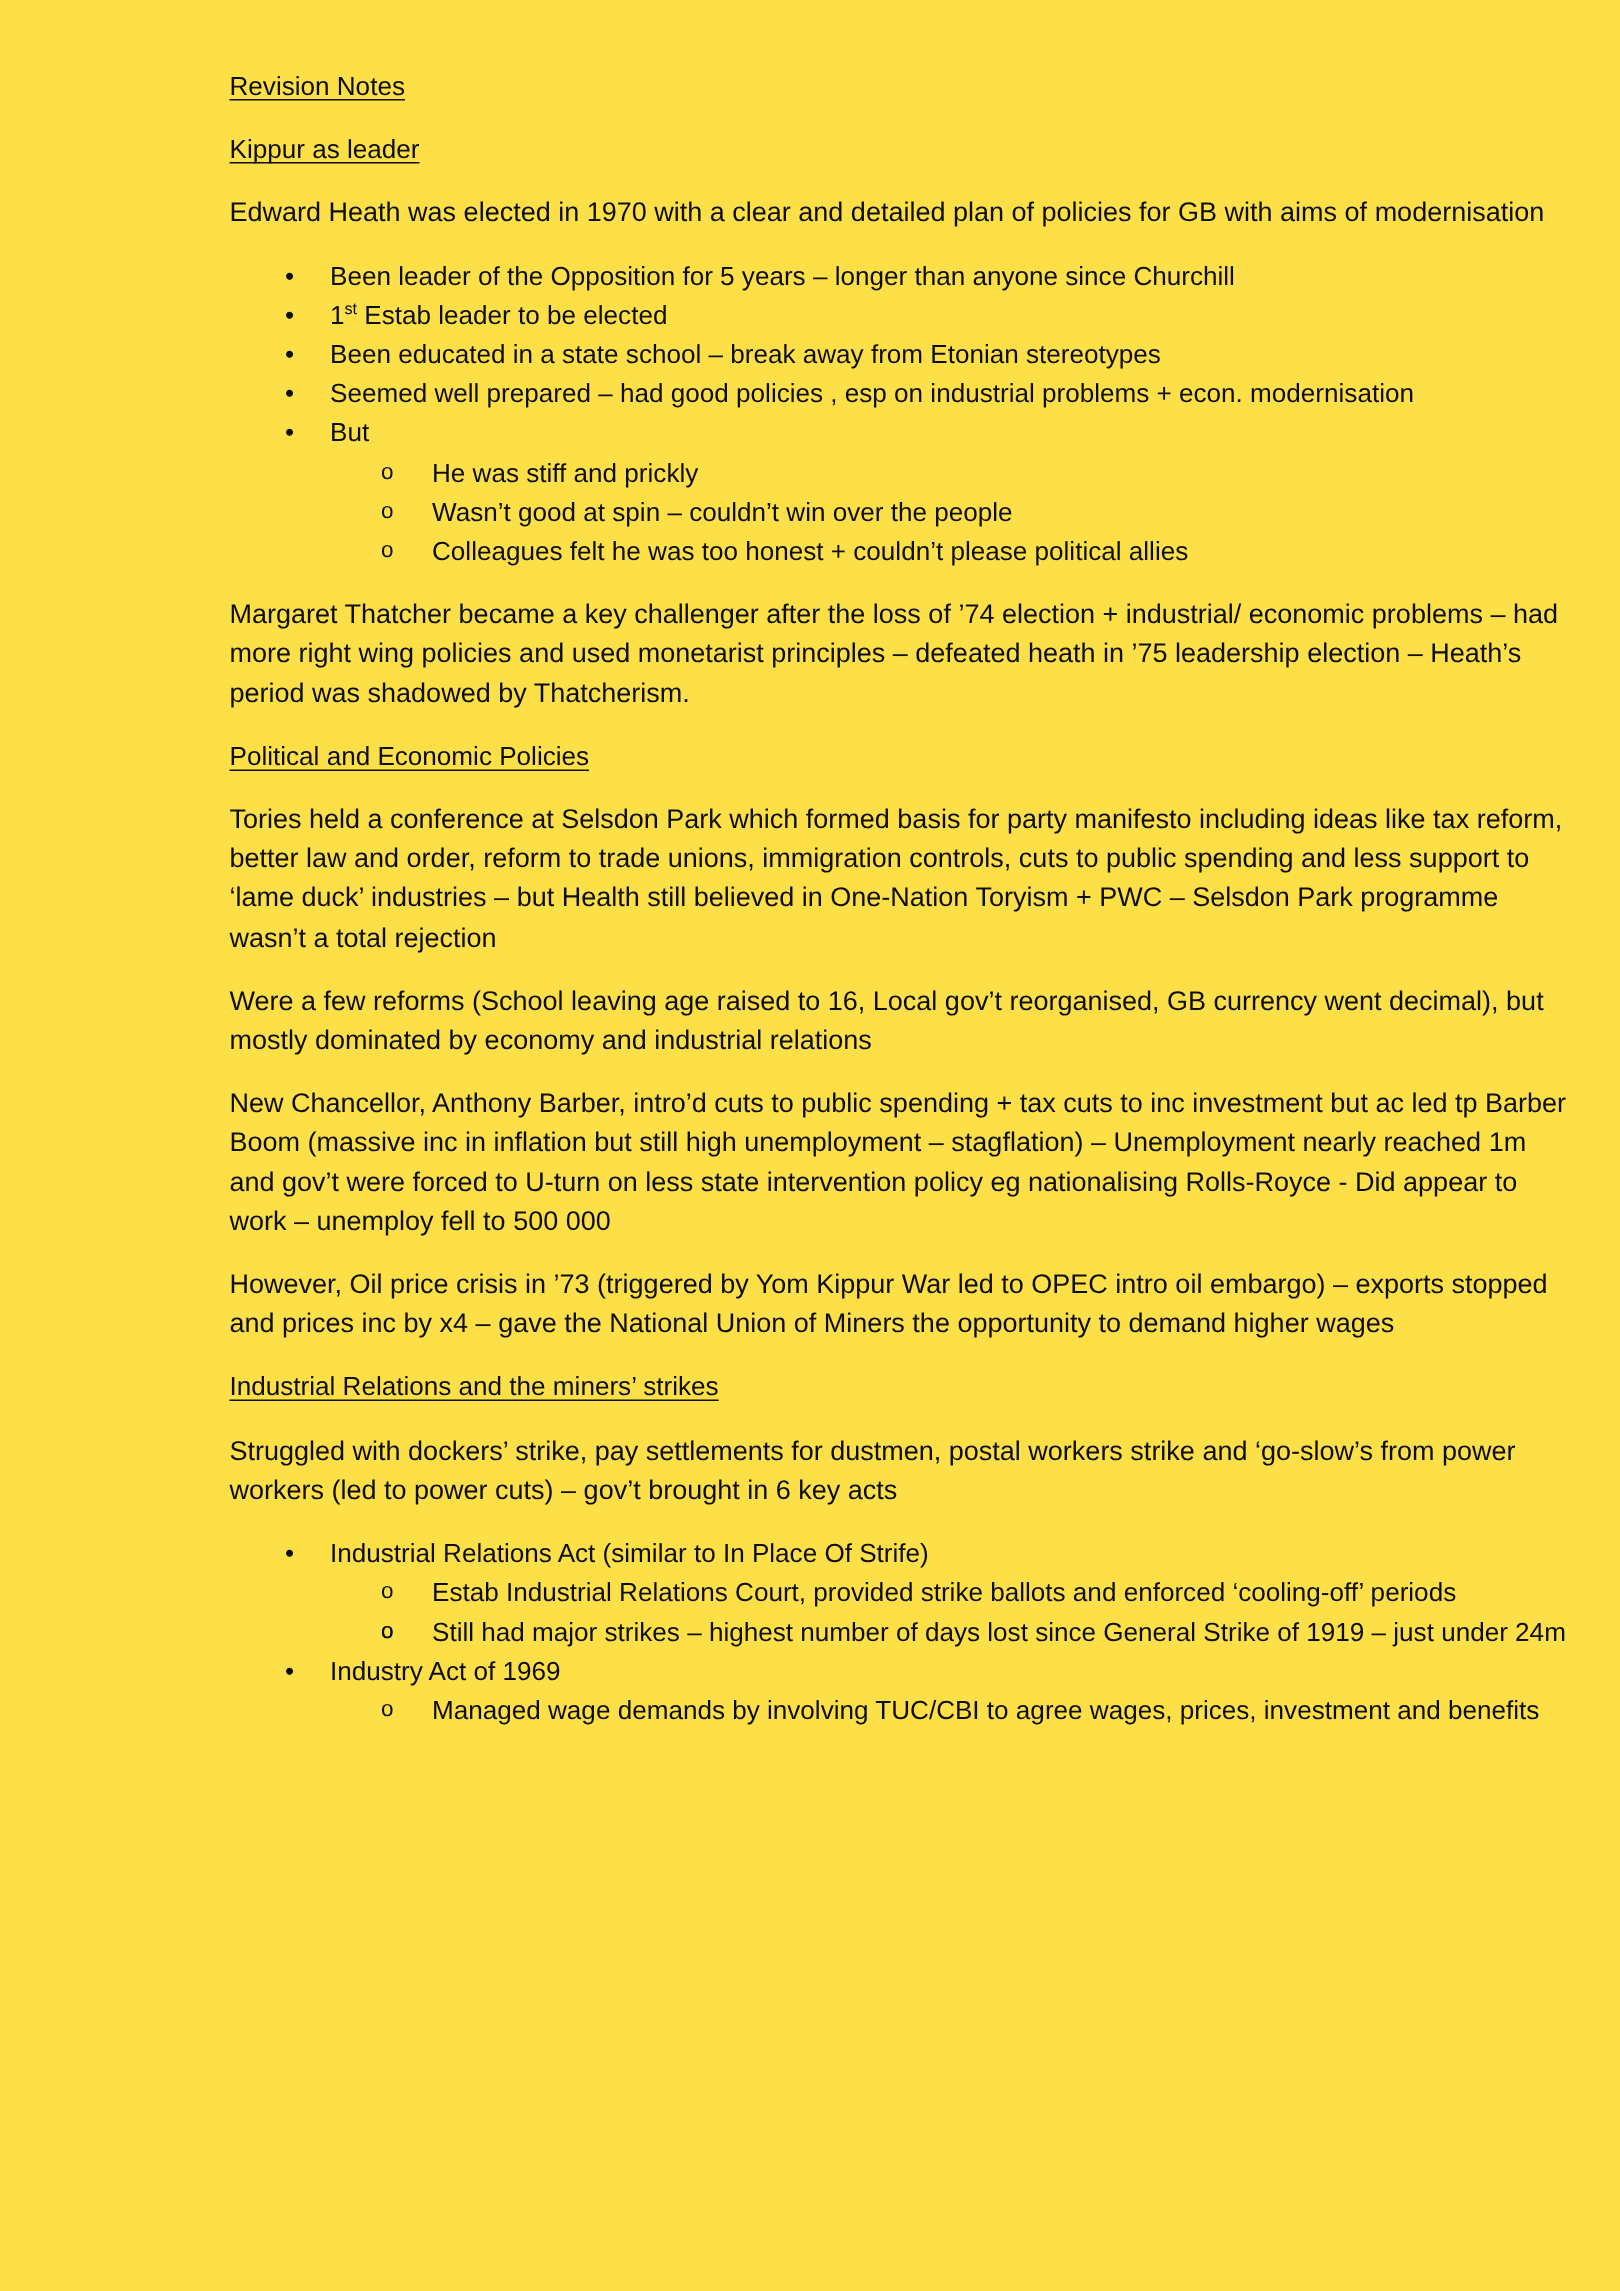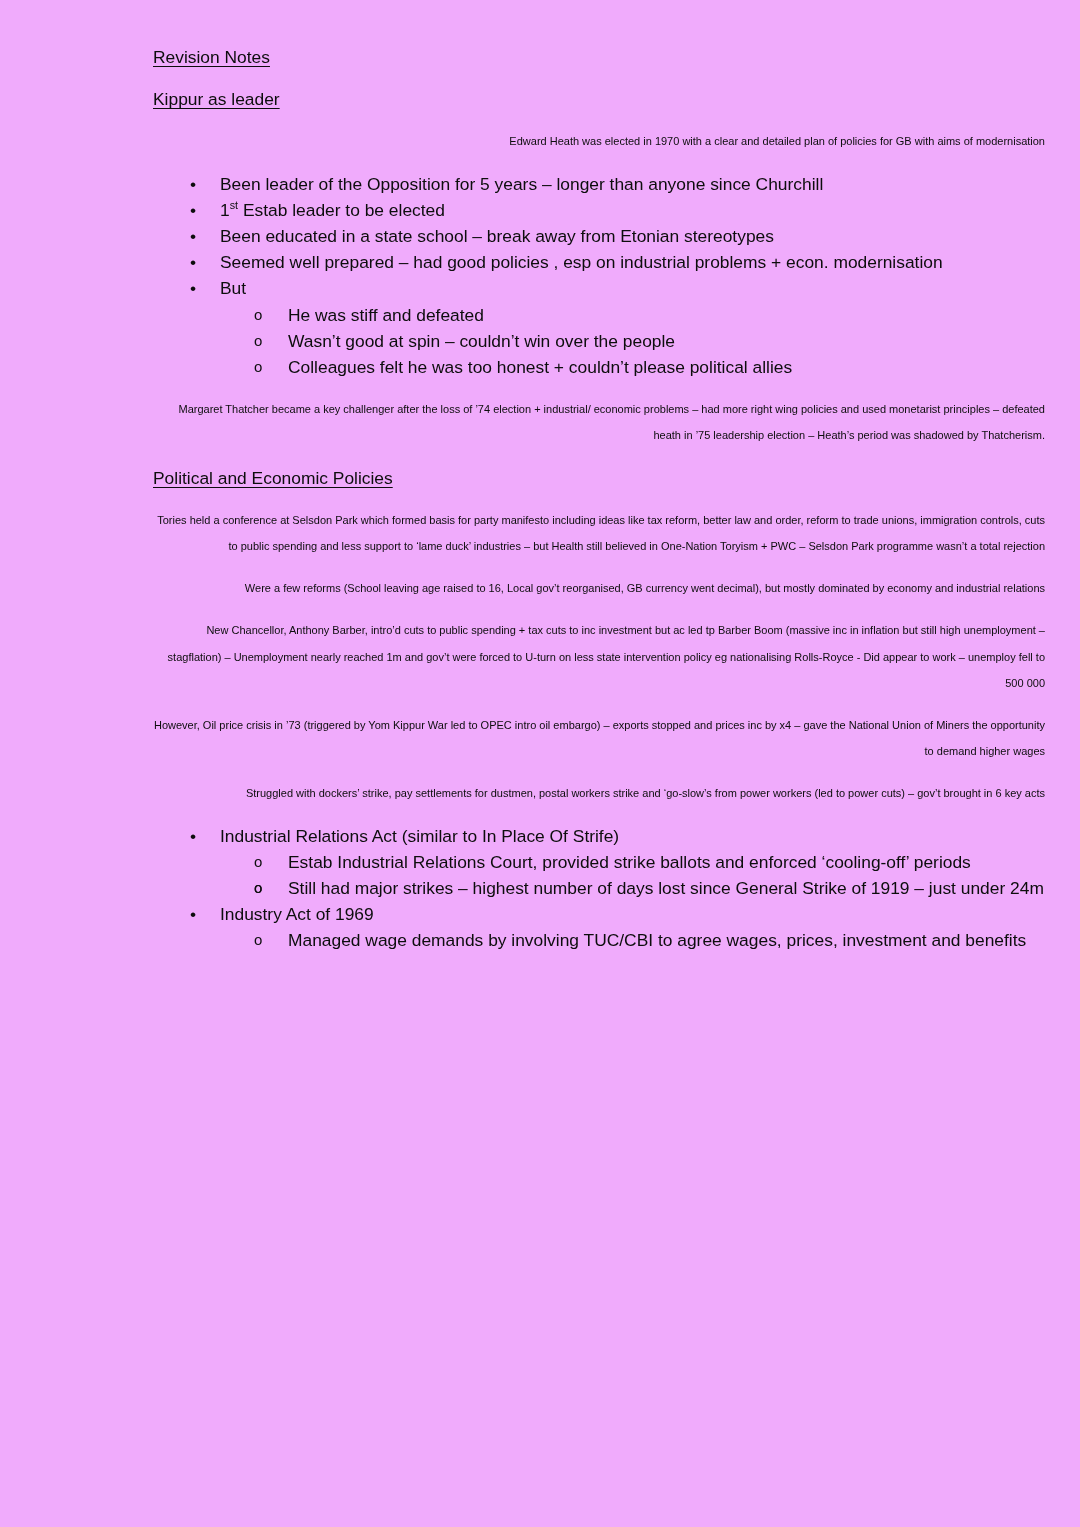--- a/index.html
+++ b/index.html
@@ -9,21 +9,21 @@
     background: #ffffff;
   }
   body {
     font-family: "Liberation Sans", sans-serif;
     color: #0d0d0d;
   }
   .page {
     position: relative;
     width: 1080px;
     height: 1527px;
-    background: #f0abfc;
+    background: #fde047;
     box-sizing: border-box;
     padding: 44px 35px 0 153px;
     overflow: hidden;
   }
   .doc {
     width: 892px;
     font-size: 17.4px;
     line-height: 26.2px;
   }
   .heading {
@@ -32,23 +32,23 @@
     margin: 0 0 16px 0;
     font-weight: normal;
   }
   .heading span.u {
     text-decoration: underline;
     text-underline-offset: 2.5px;
     text-decoration-thickness: 1.2px;
   }
   p.para {
     margin: 0 0 16px 0;
-    font-size: 11px;
+    font-size: 18px;
     line-height: 26.2px;
-    text-align: right;
+    text-align: left;
   }
   p.para:last-child { margin-bottom: 0; }
 
   ul.lvl1 {
     list-style: none;
     margin: 0 0 16px 0;
     padding: 0;
   }
   ul.lvl1 > li.item1 {
     position: relative;
@@ -122,21 +122,21 @@
       <li class="item1">
         <span class="bullet">•</span>
         <span class="txt">Seemed well prepared – had good policies , esp on industrial problems + econ. modernisation</span>
       </li>
       <li class="item1">
         <span class="bullet">•</span>
         <span class="txt">But</span>
         <ul class="lvl2">
           <li class="item2">
             <span class="bullet-o">o</span>
-            <span class="txt">He was stiff and defeated</span>
+            <span class="txt">He was stiff and prickly</span>
           </li>
           <li class="item2">
             <span class="bullet-o">o</span>
             <span class="txt">Wasn’t good at spin – couldn’t win over the people</span>
           </li>
           <li class="item2">
             <span class="bullet-o">o</span>
             <span class="txt">Colleagues felt he was too honest + couldn’t please political allies</span>
           </li>
         </ul>
@@ -147,20 +147,23 @@
 
     <div class="heading">
       <span class="u">Political and Economic Policies</span>
     </div>
 
     <p class="para">Tories held a conference at Selsdon Park which formed basis for party manifesto including ideas like tax reform, better law and order, reform to trade unions, immigration controls, cuts to public spending and less support to ‘lame duck’ industries – but Health still believed in One-Nation Toryism + PWC – Selsdon Park programme wasn’t a total rejection</p>
     <p class="para">Were a few reforms (School leaving age raised to 16, Local gov’t reorganised, GB currency went decimal), but mostly dominated by economy and industrial relations</p>
     <p class="para">New Chancellor, Anthony Barber, intro’d cuts to public spending + tax cuts to inc investment but ac led tp Barber Boom (massive inc in inflation but still high unemployment – stagflation) – Unemployment nearly reached 1m and gov’t were forced to U-turn on less state intervention policy eg nationalising Rolls-Royce - Did appear to work – unemploy fell to 500 000</p>
     <p class="para">However, Oil price crisis in ’73 (triggered by Yom Kippur War led to OPEC intro oil embargo) – exports stopped and prices inc by x4 – gave the National Union of Miners the opportunity to demand higher wages</p>
 
+    <div class="heading">
+      <span class="u">Industrial Relations and the miners’ strikes</span>
+    </div>
 
     <p class="para">Struggled with dockers’ strike, pay settlements for dustmen, postal workers strike and ‘go-slow’s from power workers (led to power cuts) – gov’t brought in 6 key acts</p>
 
     <ul class="lvl1">
       <li class="item1">
         <span class="bullet">•</span>
         <span class="txt">Industrial Relations Act (similar to In Place Of Strife)</span>
         <ul class="lvl2">
           <li class="item2">
             <span class="bullet-o">o</span>

